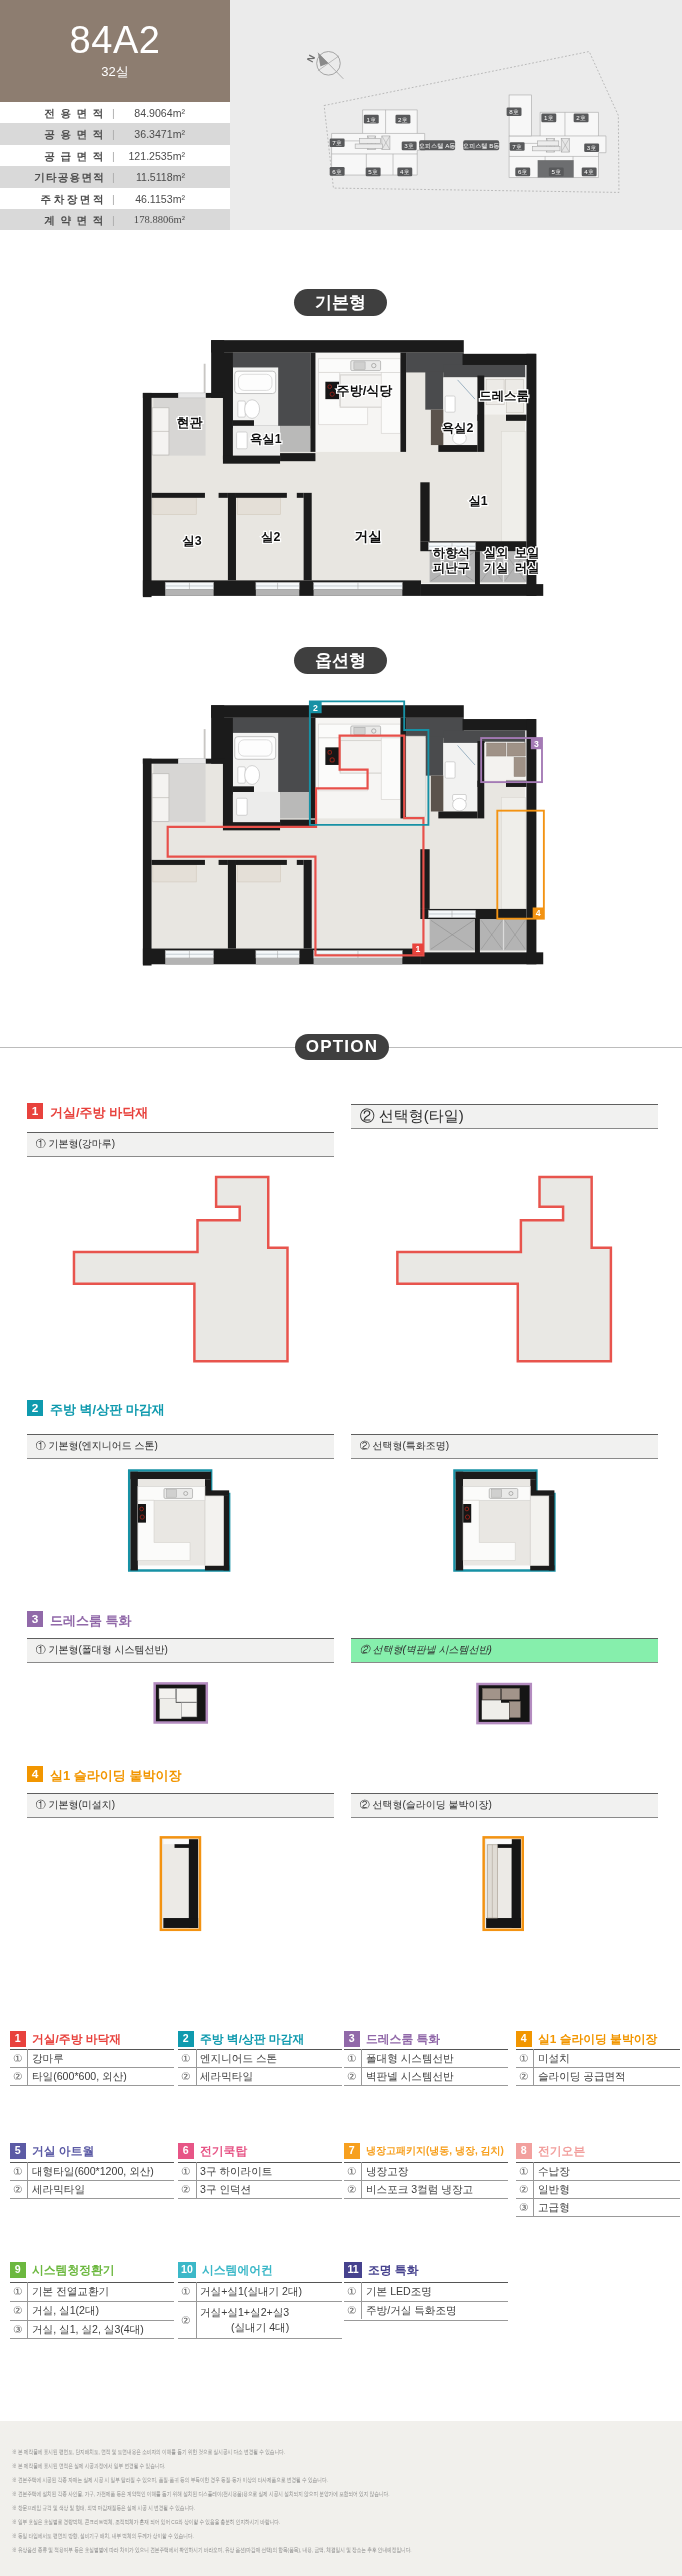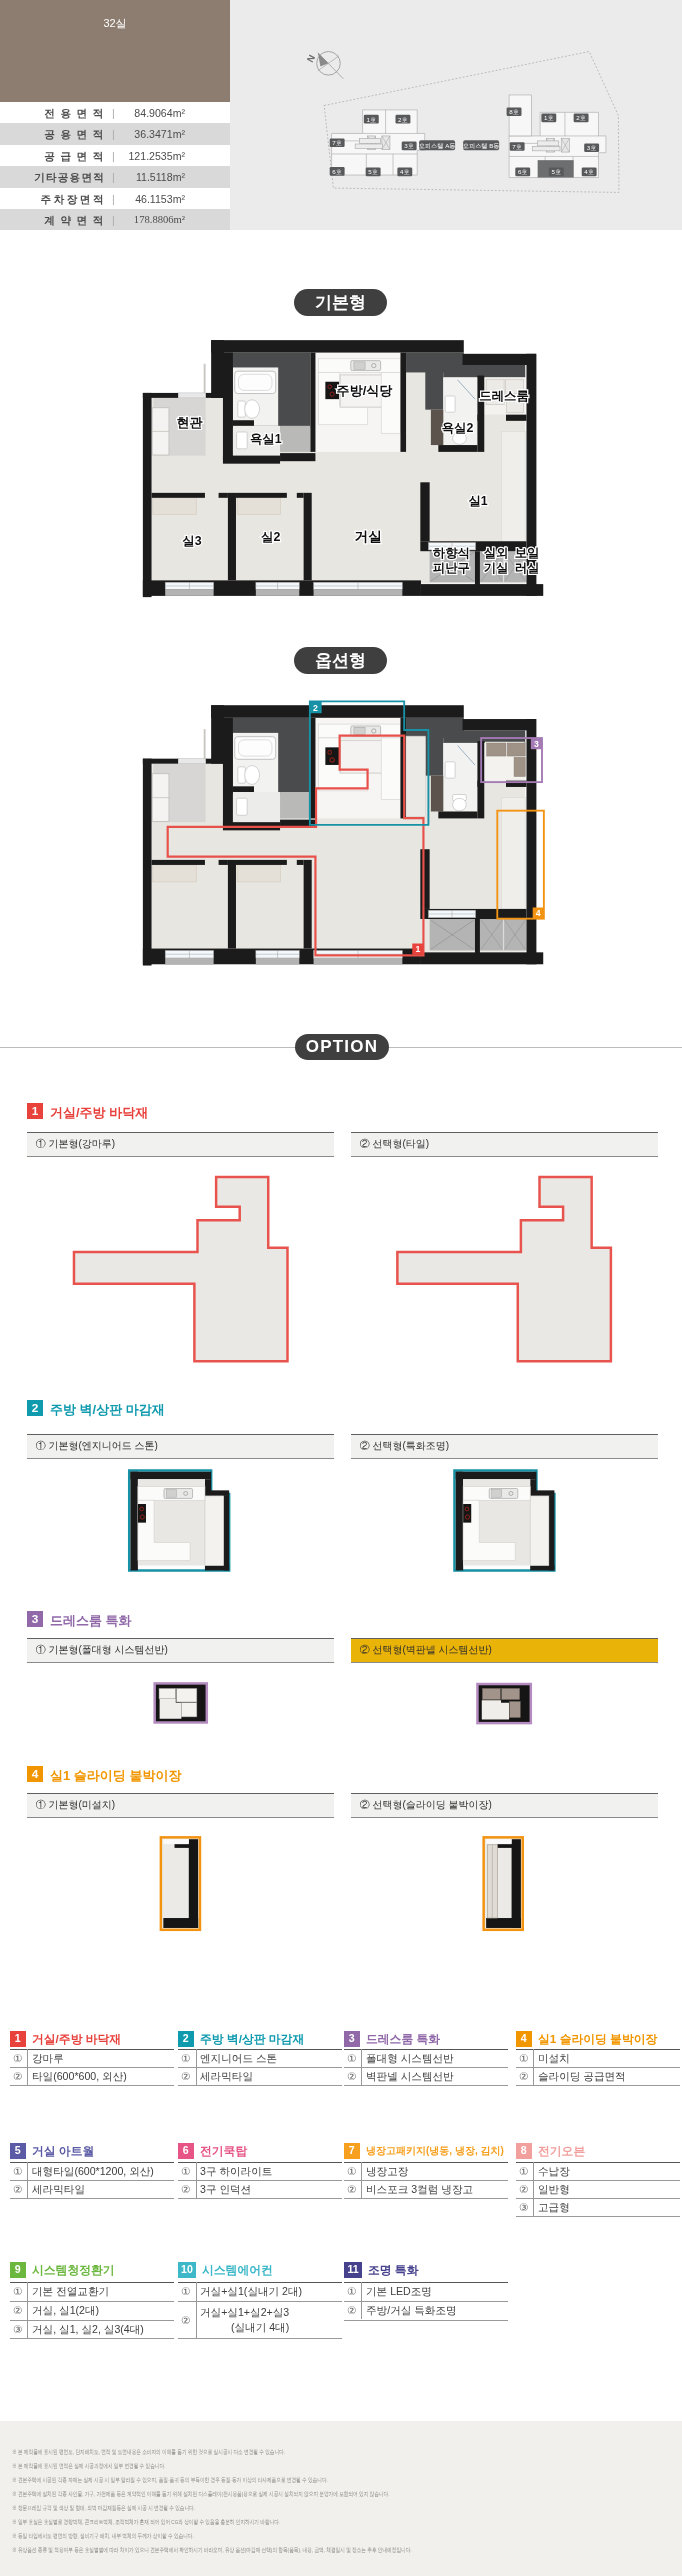--- a/index.html
+++ b/index.html
@@ -6,21 +6,22 @@
   body{width:683px;height:2576px;position:relative;background:#fff;
        font-family:"Liberation Sans",sans-serif;}
   .abs{position:absolute;}
 </style>
 </head>
 <body>
 
 <div class="abs" style="left:0;top:0;width:683px;height:230px;background:#ebebeb;"></div>
 
 <div class="abs" style="left:0;top:0;width:230px;height:102px;background:#8d7d70;color:#fff;text-align:center;">
-  <div style="font-size:11px;margin-top:16px;">32실</div>
+  <div style="font-size:38px;letter-spacing:0.6px;margin-top:21px;line-height:1;">84A2</div>
+  <div style="font-size:13px;margin-top:4px;">32실</div>
 </div>
 
 <div class="abs" style="left:0;top:102px;width:230px;font-weight:bold;color:#4d4d4d;font-size:10.6px;">
 <div style="height:21.4px;background:#fff;position:relative;">
       <span style="position:absolute;right:121px;top:5px;letter-spacing:5.6px;">전용면적</span>
       <span style="position:absolute;left:112px;top:5px;color:#aaa;font-weight:normal;">|</span>
       <span style="position:absolute;right:45px;top:5px;font-weight:500;">84.9064m²</span>
     </div>
 <div style="height:21.4px;background:#d9d9d9;position:relative;">
       <span style="position:absolute;right:121px;top:5px;letter-spacing:5.6px;">공용면적</span>
@@ -433,31 +434,31 @@
 <rect x="22" y="10" width="25" height="7" fill="#151515"></rect>
 <rect x="4" y="3" width="41" height="8" fill="#fafafa"></rect>
 <rect x="6" y="12" width="16" height="118" fill="#e0dcd5" stroke="#a39a8e" stroke-width="1"></rect>
 <line x1="14" y1="12" x2="14" y2="130" stroke="#a39a8e" stroke-width="0.8"></line>
 </g>
 </svg>
 
 <div class="abs" style="left:27px;top:1103px;width:16px;height:16px;background:#e8423d;color:#fff;font-size:11.8px;font-weight:bold;text-align:center;line-height:16px;">1</div>
 <div class="abs" style="left:50px;top:1104px;font-size:13px;font-weight:bold;color:#e8423d;">거실/주방 바닥재</div>
 <div class="abs" style="left:27px;top:1132px;width:307px;height:25.4px;background:#f1f1f0;border-top:1.2px solid #5f5f5f;border-bottom:1.2px solid #8a8a8a;font-size:10px;color:#2e2e2e;line-height:22.3px;padding-left:8.7px;box-sizing:border-box;">① 기본형(강마루)</div>
-<div class="abs" style="left:351px;top:1132px;width:307px;height:25.4px;background:#f1f1f0;border-top:1.2px solid #5f5f5f;border-bottom:1.2px solid #8a8a8a;font-size:10px;color:#2e2e2e;line-height:22.3px;padding-left:8.7px;box-sizing:border-box;">② 선택형(타일)</div>
+<div class="abs" style="left:351px;top:1104px;width:307px;height:25.4px;background:#f1f1f0;border-top:1.2px solid #5f5f5f;border-bottom:1.2px solid #8a8a8a;font-size:15px;color:#2e2e2e;line-height:22.3px;padding-left:8.7px;box-sizing:border-box;">② 선택형(타일)</div>
 
 <div class="abs" style="left:27px;top:1400px;width:16px;height:16px;background:#0f9aae;color:#fff;font-size:11.8px;font-weight:bold;text-align:center;line-height:16px;">2</div>
 <div class="abs" style="left:50px;top:1401px;font-size:13px;font-weight:bold;color:#0f9aae;">주방 벽/상판 마감재</div>
 <div class="abs" style="left:27px;top:1434px;width:307px;height:25.4px;background:#f1f1f0;border-top:1.2px solid #5f5f5f;border-bottom:1.2px solid #8a8a8a;font-size:10px;color:#2e2e2e;line-height:22.3px;padding-left:8.7px;box-sizing:border-box;">① 기본형(엔지니어드 스톤)</div>
 <div class="abs" style="left:351px;top:1434px;width:307px;height:25.4px;background:#f1f1f0;border-top:1.2px solid #5f5f5f;border-bottom:1.2px solid #8a8a8a;font-size:10px;color:#2e2e2e;line-height:22.3px;padding-left:8.7px;box-sizing:border-box;">② 선택형(특화조명)</div>
 
 <div class="abs" style="left:27px;top:1611px;width:16px;height:16px;background:#9169a9;color:#fff;font-size:11.8px;font-weight:bold;text-align:center;line-height:16px;">3</div>
 <div class="abs" style="left:50px;top:1612px;font-size:13px;font-weight:bold;color:#9169a9;">드레스룸 특화</div>
 <div class="abs" style="left:27px;top:1638px;width:307px;height:25.4px;background:#f1f1f0;border-top:1.2px solid #5f5f5f;border-bottom:1.2px solid #8a8a8a;font-size:10px;color:#2e2e2e;line-height:22.3px;padding-left:8.7px;box-sizing:border-box;">① 기본형(폴대형 시스템선반)</div>
-<div class="abs" style="left:351px;top:1638px;width:307px;height:25.4px;background:#eab308;border-top:1.2px solid #5f5f5f;border-bottom:1.2px solid #8a8a8a;font-size:10px;color:#2e2e2e;line-height:22.3px;padding-left:8.7px;box-sizing:border-box;">② 선택형(벽판넬 시스템선반)</div>
+<div class="abs" style="left:351px;top:1638px;width:307px;height:25.4px;background:#86efac;border-top:1.2px solid #5f5f5f;border-bottom:1.2px solid #8a8a8a;font-size:10px;color:#2e2e2e;line-height:22.3px;padding-left:8.7px;box-sizing:border-box;font-style:italic;">② 선택형(벽판넬 시스템선반)</div>
 
 <div class="abs" style="left:27px;top:1766px;width:16px;height:16px;background:#f29600;color:#fff;font-size:11.8px;font-weight:bold;text-align:center;line-height:16px;">4</div>
 <div class="abs" style="left:50px;top:1767px;font-size:13px;font-weight:bold;color:#f29600;">실1 슬라이딩 붙박이장</div>
 <div class="abs" style="left:27px;top:1793px;width:307px;height:25.4px;background:#f1f1f0;border-top:1.2px solid #5f5f5f;border-bottom:1.2px solid #8a8a8a;font-size:10px;color:#2e2e2e;line-height:22.3px;padding-left:8.7px;box-sizing:border-box;">① 기본형(미설치)</div>
 <div class="abs" style="left:351px;top:1793px;width:307px;height:25.4px;background:#f1f1f0;border-top:1.2px solid #5f5f5f;border-bottom:1.2px solid #8a8a8a;font-size:10px;color:#2e2e2e;line-height:22.3px;padding-left:8.7px;box-sizing:border-box;">② 선택형(슬라이딩 붙박이장)</div>
 
 <div class="abs" style="left:10px;top:2031px;width:15.5px;height:15.5px;background:#e8423d;color:#fff;font-size:10.6px;font-weight:bold;text-align:center;line-height:15.5px;">1</div>
 <div class="abs" style="left:32px;top:2032px;font-size:11.8px;font-weight:bold;color:#e8423d;white-space:nowrap;">거실/주방 바닥재</div>
 <div class="abs" style="left:10px;top:2049px;width:164px;height:0.6px;background:#555;"></div>
 <div class="abs" style="left:13px;top:2049px;height:18px;font-size:10.6px;color:#555;display:flex;align-items:center;">①</div>

